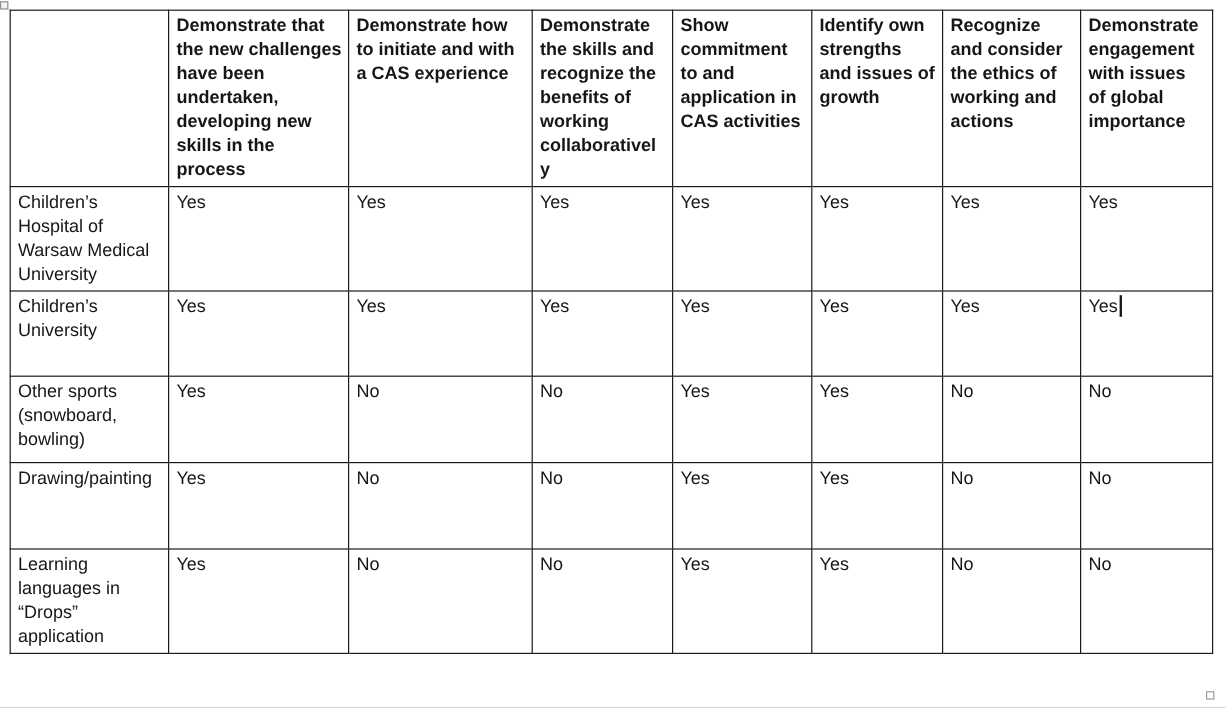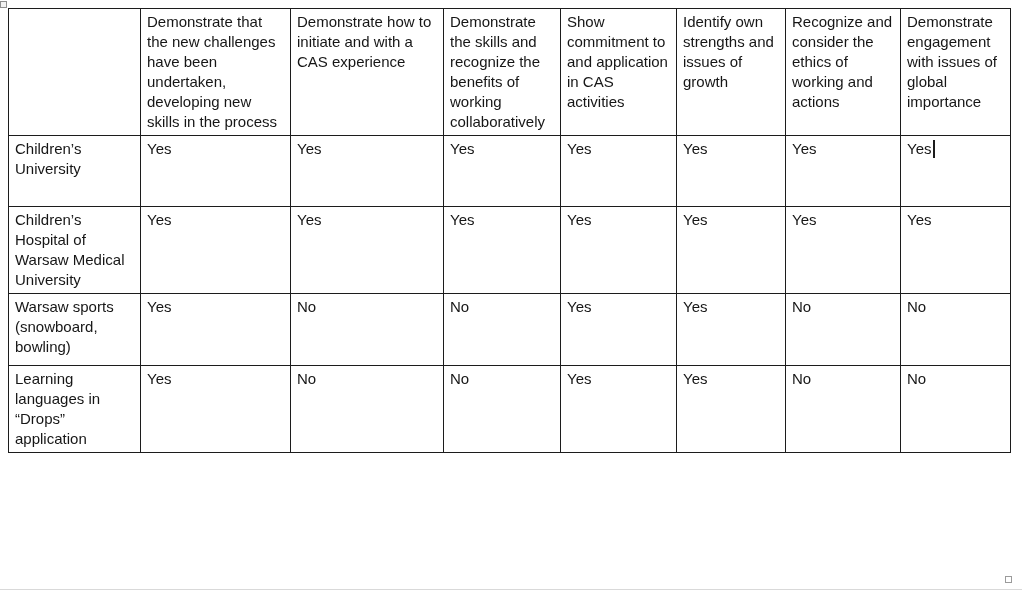--- a/index.html
+++ b/index.html
@@ -23,21 +23,21 @@
   table.cas td, table.cas th {
     border: 1.5px solid #1c1c1c;
     vertical-align: top;
     text-align: left;
     padding: 3px 5px 3px 6px;
     font-size: 15px;
     line-height: 20px;
     font-weight: 400;
     word-wrap: break-word;
   }
-  table.cas th { font-weight: 400; }
+  table.cas th { font-weight: 700; }
 
   .caret {
     display: inline-block;
     width: 1.5px; height: 18px;
     background: #1c1c1c;
     margin-left: 2px;
     vertical-align: -4px;
   }
 
   .move-handle {
@@ -85,42 +85,52 @@
         <th>Demonstrate that the new challenges have been undertaken, developing new skills in the process</th>
         <th>Demonstrate how to initiate and with a CAS experience</th>
         <th>Demonstrate the skills and recognize the benefits of working collaboratively</th>
         <th>Show commitment to and application in CAS activities</th>
         <th>Identify own strengths and issues of growth</th>
         <th>Recognize and consider the ethics of working and actions</th>
         <th>Demonstrate engagement with issues of global importance</th>
       </tr>
     </thead>
     <tbody>
+      <tr style="height:82px">
+        <td>Children’s Hospital of Warsaw Medical University</td>
+        <td>Yes</td>
+        <td>Yes</td>
+        <td>Yes</td>
+        <td>Yes</td>
+        <td>Yes</td>
+        <td>Yes</td>
+        <td>Yes</td>
+      </tr>
       <tr style="height:71px">
         <td>Children’s University</td>
         <td>Yes</td>
         <td>Yes</td>
         <td>Yes</td>
         <td>Yes</td>
         <td>Yes</td>
         <td>Yes</td>
         <td><span>Yes</span><span class="caret"></span></td>
       </tr>
-      <tr style="height:82px">
-        <td>Children’s Hospital of Warsaw Medical University</td>
+      <tr style="height:72px">
+        <td>Other sports (snowboard, bowling)</td>
+        <td>Yes</td>
+        <td>No</td>
+        <td>No</td>
         <td>Yes</td>
         <td>Yes</td>
-        <td>Yes</td>
-        <td>Yes</td>
-        <td>Yes</td>
-        <td>Yes</td>
-        <td>Yes</td>
+        <td>No</td>
+        <td>No</td>
       </tr>
       <tr style="height:72px">
-        <td>Warsaw sports (snowboard, bowling)</td>
+        <td>Drawing/painting</td>
         <td>Yes</td>
         <td>No</td>
         <td>No</td>
         <td>Yes</td>
         <td>Yes</td>
         <td>No</td>
         <td>No</td>
       </tr>
       <tr style="height:80px">
         <td>Learning languages in “Drops” application</td>

